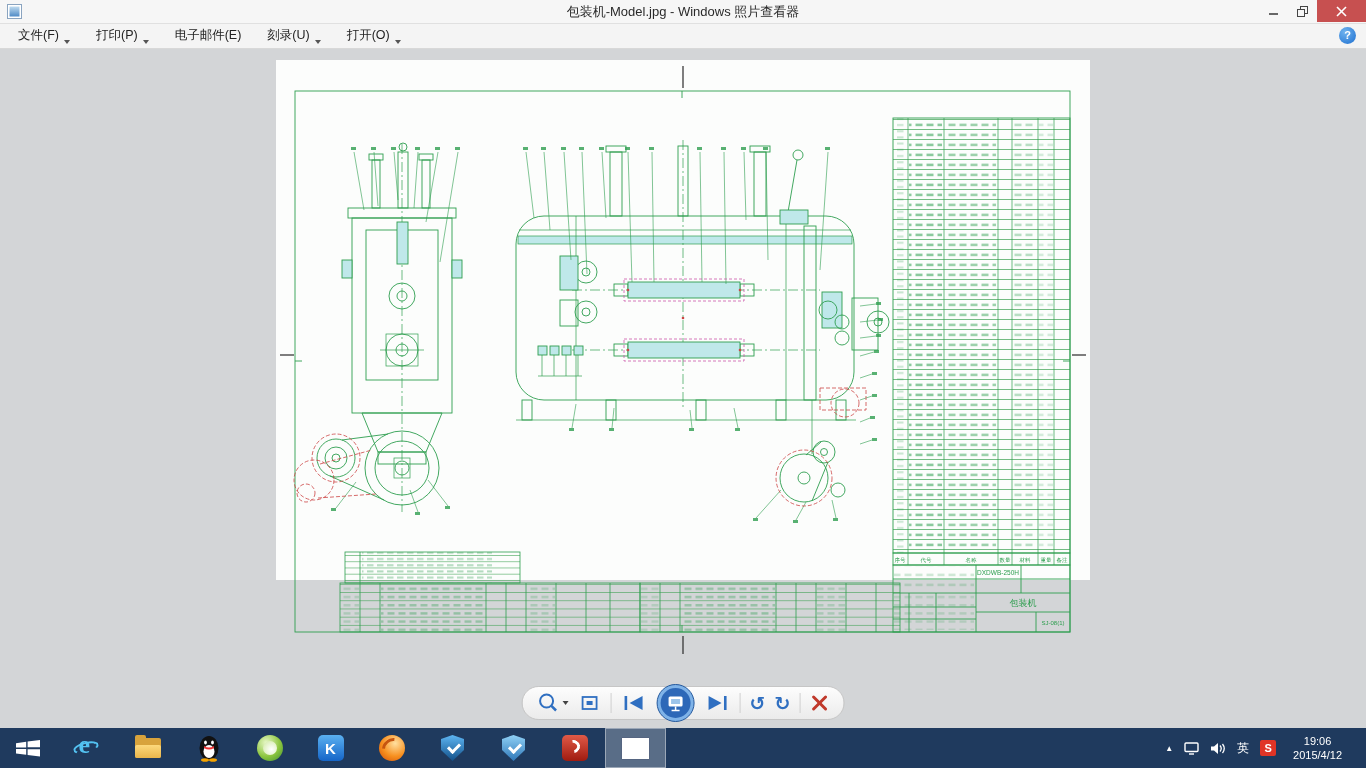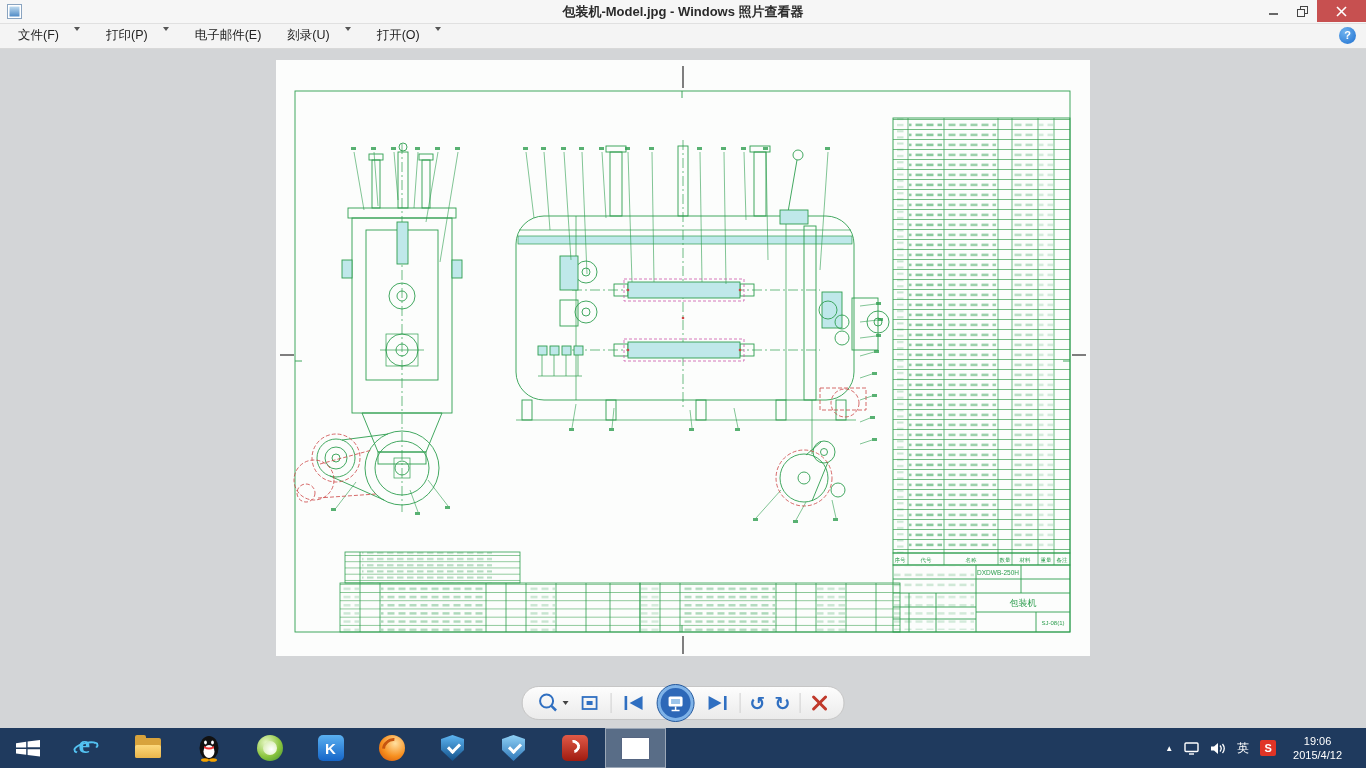--- a/index.html
+++ b/index.html
@@ -6,40 +6,40 @@
   body{position:relative;width:1366px;height:768px;overflow:hidden;
        background:#d3d5d7;font-family:"Liberation Sans",sans-serif;}
 
   
   .titlebar{position:absolute;left:0;top:0;width:1366px;height:23px;background:#f6f6f6;
             border-bottom:1px solid #e0e0e0;z-index:30;}
   .app-ico{position:absolute;left:7px;top:4px;width:15px;height:15px;
            background:linear-gradient(#cfe6f5,#3f7fc0);box-shadow:inset 0 0 0 1.5px #fff;
            border:1px solid #8aa4c0;box-sizing:border-box;}
   .title-text{position:absolute;left:0;right:0;top:0;height:23px;line-height:23px;
-              text-align:center;font-size:13px;color:#2a2a2a;font-weight:bold;}
+              text-align:center;font-size:13px;color:#2a2a2a;}
   .winbtn{position:absolute;top:0;height:22px;display:flex;align-items:center;justify-content:center;cursor:default;}
   .btn-min{right:78px;width:29px;}
   .btn-max{right:49px;width:29px;}
   .btn-close{right:0;width:49px;background:#c75050;}
 
   
   .menubar{position:absolute;top:23px;left:0;width:1366px;height:26px;background:#f4f4f4;
            border-bottom:1px solid #d8d8d8;display:flex;align-items:center;gap:6px;
            padding-left:8px;box-sizing:border-box;z-index:29;}
-  .menu-item{display:flex;align-items:flex-start;gap:15px;padding:16px 10px;font-size:12.5px;color:#222;}
+  .menu-item{display:flex;align-items:flex-end;gap:5px;padding:16px 10px;font-size:12.5px;color:#222;}
   .dd{width:0;height:0;border-left:3.5px solid transparent;border-right:3.5px solid transparent;
       border-top:4px solid #555;}
   .help-btn{position:absolute;right:10px;top:4px;width:17px;height:17px;border-radius:50%;
             background:radial-gradient(circle at 35% 30%,#6fb3ef,#1e6fd0);color:#fff;
             font-size:11px;font-weight:bold;text-align:center;line-height:17px;}
 
   
   .content{position:absolute;top:49px;left:0;width:1366px;height:679px;background:#d3d5d7;}
-  .sheet{position:absolute;left:276px;top:11px;width:814px;height:596px;background:#fcfdfc;}
+  .sheet{position:absolute;left:276px;top:11px;width:814px;height:520px;background:#fcfdfc;}
 
   
   .viewer-toolbar{position:absolute;left:50%;top:637px;transform:translateX(-50%);height:32px;
                   display:flex;align-items:center;gap:9px;padding:0 14px;
                   border:1px solid #c6c6c6;border-radius:17px;
                   background:linear-gradient(#fdfdfd,#ebebeb);}
   .tool{display:flex;align-items:center;justify-content:center;height:28px;cursor:default;}
   .sep{width:1px;height:20px;background:#cfcfcf;}
   .rot{font-family:"DejaVu Sans",sans-serif;font-size:19px;font-weight:bold;color:#2f6fc1;line-height:1;}
   .dd-sm{width:0;height:0;border-left:3px solid transparent;border-right:3px solid transparent;

